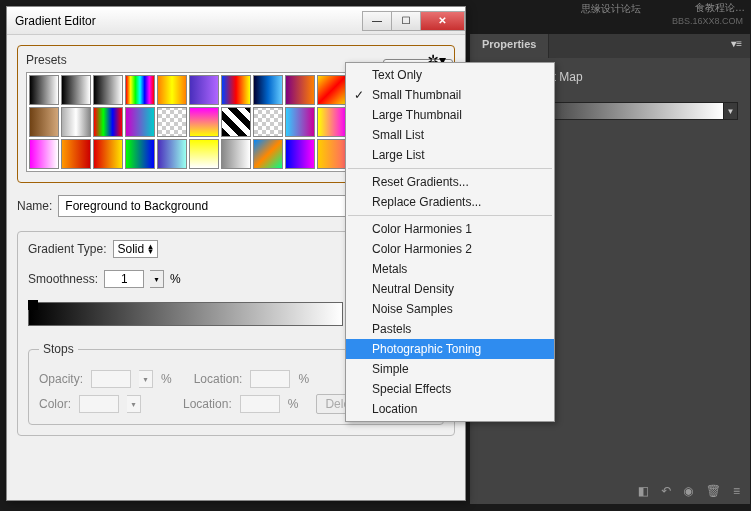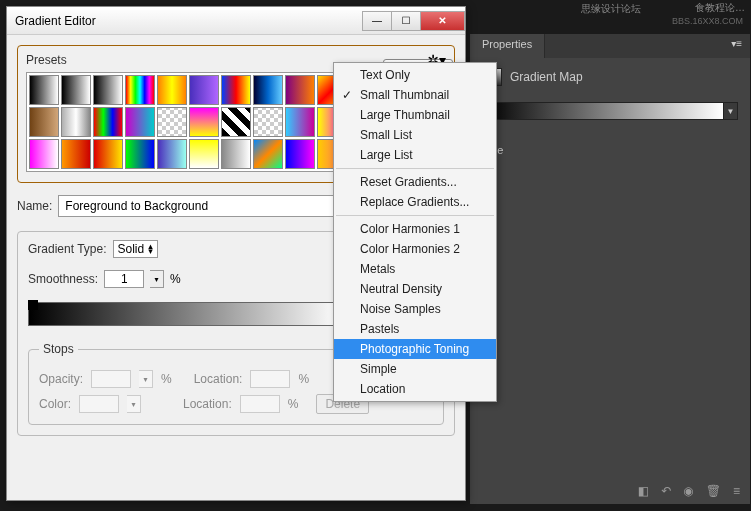--- a/index.html
+++ b/index.html
@@ -43,29 +43,29 @@
 
 
 .stops-row { display:flex; gap:8px; align-items:center; margin-top:6px; color:#888;}
 .stops-row .mini-input, .stops-row .mini-dd { color:#888; border-color:#ccc; background:#f5f5f5;}
 .del-btn { border:1px solid #bbb; background:#eee; color:#aaa; padding:2px 8px; border-radius:2px;}
 
 
 .ok-btn { position:absolute; right:12px; top:52px; width:70px; height:22px; border:1px solid #888; background:linear-gradient(#fff,#e0e0e0); border-radius:3px; text-align:center; line-height:20px;}
 
 
-.ctx { position:absolute; left:333px; top:62px; width:164px; background:#f4f4f4; border:1px solid #999; box-shadow:2px 2px 6px rgba(0,0,0,0.3); z-index:10; padding:2px 0;}
+.ctx { position:absolute; left:345px; top:62px; width:210px; background:#f4f4f4; border:1px solid #999; box-shadow:2px 2px 6px rgba(0,0,0,0.3); z-index:10; padding:2px 0;}
 .ctx-item { padding:3px 10px 3px 26px; color:#222; cursor:default; position:relative;}
 .ctx-item.checked::before { content:"✓"; position:absolute; left:8px; }
 .ctx-item.highlight { background:#2f8cef; color:#fff; }
 .ctx-sep { height:1px; background:#ccc; margin:3px 2px; }
 
 
 .props { position:absolute; left:470px; top:34px; width:280px; height:470px; background:#434343; color:#ccc; }
-.props-tabs { display:flex; background:#383838; height:24px; }
+.props-tabs { display:flex; background:#383838; height:24px;font-weight:bold; }
 .props-tab { padding:4px 12px; background:#434343; border-right:1px solid #2a2a2a; font-size:11px;}
 .props-tab-x { margin-left:auto; padding:4px 8px; font-size:10px;}
 .props-head { display:flex; align-items:center; gap:8px; padding:10px 12px; }
 .props-head .icon { width:20px; height:18px; background:linear-gradient(#e0e0e0,#333); border:1px solid #222; }
 .grad-preview { margin:6px 12px; display:flex; }
 .grad-strip { flex:1; height:18px; background:linear-gradient(90deg,#000,#fff); border:1px solid #222;}
 .grad-dd { width:14px; height:18px; background:#3a3a3a; border:1px solid #222; border-left:none; display:flex; align-items:center; justify-content:center; font-size:8px;}
 .chk { padding:2px 12px; font-size:11px;}
 .props-footer { position:absolute; bottom:6px; right:10px; display:flex; gap:12px; color:#999; font-size:12px;}
 .props-footer span { cursor:pointer; }
@@ -220,14 +220,15 @@
     <div class="ctx-item">Replace Gradients...</div>
     <div class="ctx-sep"></div>
     <div class="ctx-item">Color Harmonies 1</div>
     <div class="ctx-item">Color Harmonies 2</div>
     <div class="ctx-item">Metals</div>
     <div class="ctx-item">Neutral Density</div>
     <div class="ctx-item">Noise Samples</div>
     <div class="ctx-item">Pastels</div>
     <div class="ctx-item highlight">Photographic Toning</div>
     <div class="ctx-item">Simple</div>
+    <div class="ctx-item">Special Effects</div>
     <div class="ctx-item">Location</div>
   </div>
 
 </body></html>

